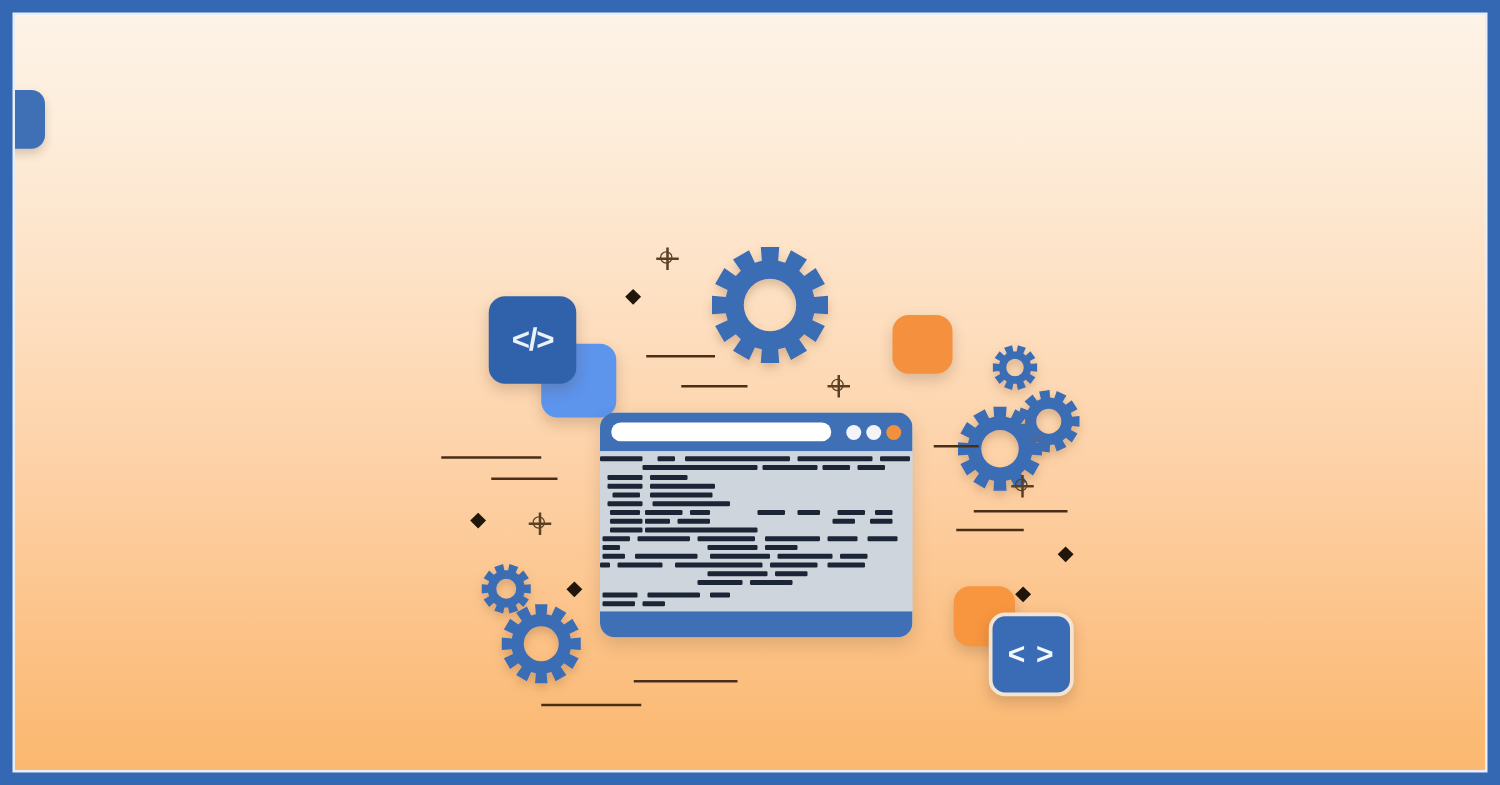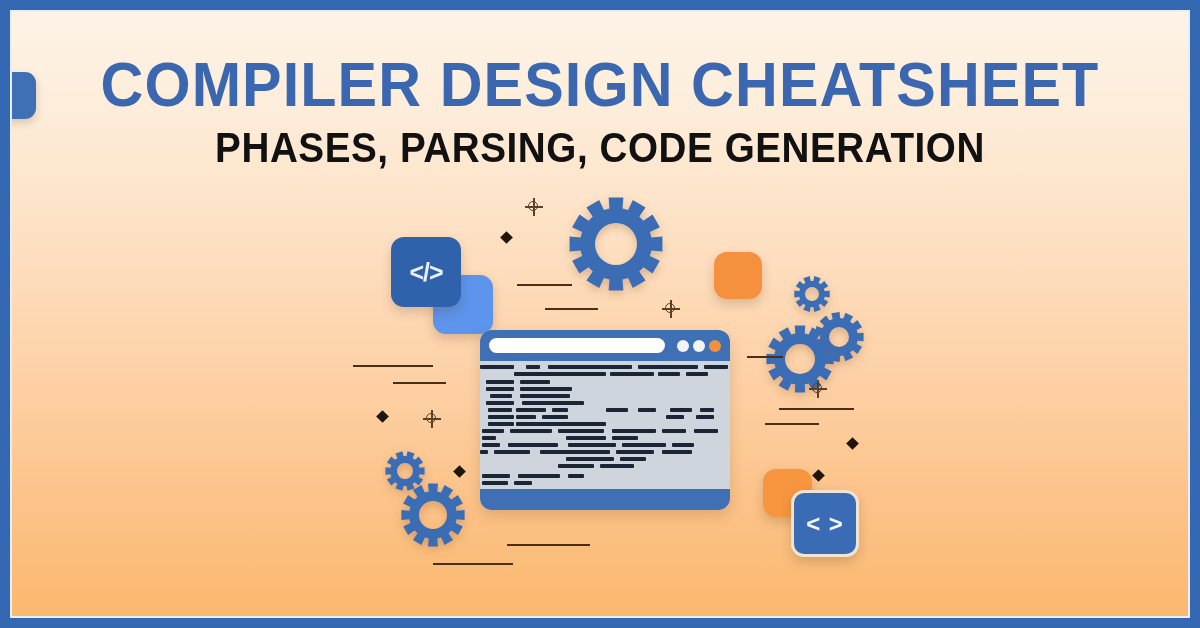--- a/index.html
+++ b/index.html
@@ -112,24 +112,20 @@
   .cross b{position:absolute;background:#5a4024;}
   .cross b.h{left:0;top:8px;width:18px;height:1.5px;}
   .cross b.v{left:8px;top:0;width:1.5px;height:18px;}
 </style>
 </head>
 <body>
 
 <div class="banner">
   <div class="inner">
 
-    <div class="titles">
-      <div class="title">COMPILER DESIGN CHEATSHEET</div>
-      <div class="subtitle">PHASES, PARSING, CODE GENERATION</div>
-    </div>
 
     <div class="stage">
       <svg width="1200" height="628" viewBox="0 0 1200 628" aria-hidden="true">
         <defs>
           <filter id="sh" x="-40%" y="-40%" width="190%" height="190%">
             <feDropShadow dx="0" dy="4" stdDeviation="4" flood-color="#8a5a2a" flood-opacity="0.30"></feDropShadow>
           </filter>
           <g id="gearShape"></g>
         </defs>
 

